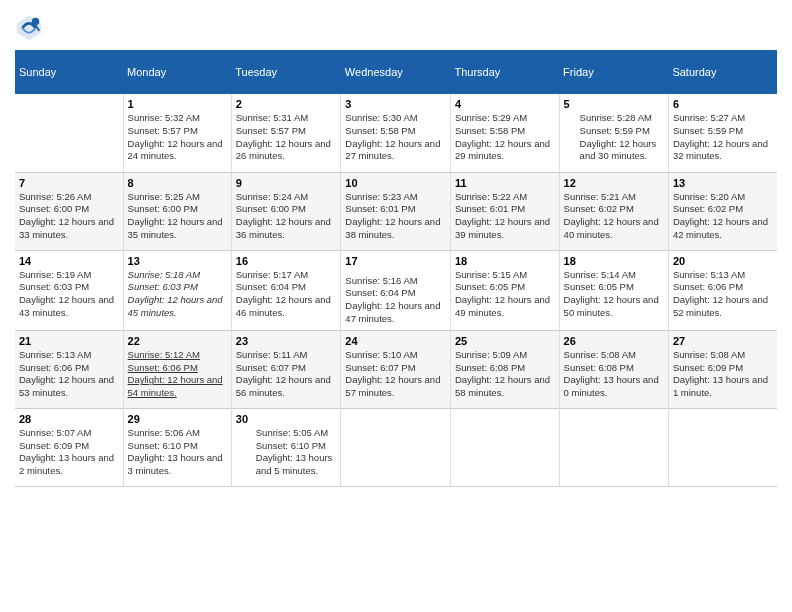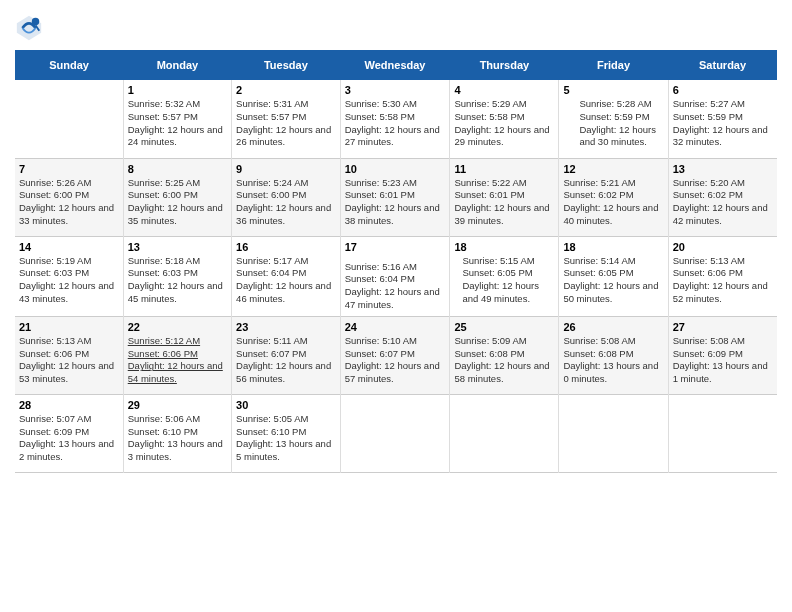--- a/index.html
+++ b/index.html
@@ -60,24 +60,24 @@
     table {
       width: 100%;
       border-collapse: collapse;
       font-size: 10px;
     }
     thead tr {
       background-color: #1a5fa8;
       color: white;
     }
     thead th {
-      padding: 9px 4px;
-      text-align: center;
+      padding: 16px 4px;
+      text-align: left;
       font-size: 11px;
-      font-weight: bold;
+      font-weight: normal;
     }
     tbody tr {
       border-bottom: 1px solid #ccc;
     }
     tbody tr:nth-child(odd) {
       background-color: #fff;
     }
     tbody tr:nth-child(even) {
       background-color: #f5f5f5;
     }
@@ -228,39 +228,39 @@
         </tr>
         <tr>
           <td>
             <span class="day-number">14</span>
             <div class="day-info" style="white-space: pre-line;">Sunrise: 5:19 AM
 Sunset: 6:03 PM
 Daylight: 12 hours and 43 minutes.</div>
           </td>
           <td>
             <span class="day-number">13</span>
-            <div class="day-info" style="white-space: pre-line;">Sunrise: 5:18 AM
+            <div class="day-info" style="white-space: pre-line; font-style: italic;">Sunrise: 5:18 AM
 Sunset: 6:03 PM
 Daylight: 12 hours and 45 minutes.</div>
           </td>
           <td>
             <span class="day-number">16</span>
             <div class="day-info" style="white-space: pre-line;">Sunrise: 5:17 AM
 Sunset: 6:04 PM
 Daylight: 12 hours and 46 minutes.</div>
           </td>
           <td>
             <span class="day-number">17</span>
             <div class="day-info" style="white-space: pre-line; margin-top: 8px;">Sunrise: 5:16 AM
 Sunset: 6:04 PM
 Daylight: 12 hours and 47 minutes.</div>
           </td>
           <td>
             <span class="day-number">18</span>
-            <div class="day-info" style="white-space: pre-line; margin-left: 8px;">Sunrise: 5:15 AM
+            <div class="day-info" style="white-space: pre-line;">Sunrise: 5:15 AM
 Sunset: 6:05 PM
 Daylight: 12 hours and 49 minutes.</div>
           </td>
           <td>
             <span class="day-number">18</span>
             <div class="day-info" style="white-space: pre-line;">Sunrise: 5:14 AM
 Sunset: 6:05 PM
 Daylight: 12 hours and 50 minutes.</div>
           </td>
           <td>
@@ -322,21 +322,21 @@
 Daylight: 13 hours and 2 minutes.</div>
           </td>
           <td>
             <span class="day-number">29</span>
             <div class="day-info" style="white-space: pre-line;">Sunrise: 5:06 AM
 Sunset: 6:10 PM
 Daylight: 13 hours and 3 minutes.</div>
           </td>
           <td>
             <span class="day-number">30</span>
-            <div class="day-info" style="white-space: pre-line;">Sunrise: 5:05 AM
+            <div class="day-info" style="white-space: pre-line; margin-left: 20px;">Sunrise: 5:05 AM
 Sunset: 6:10 PM
 Daylight: 13 hours and 5 minutes.</div>
           </td>
           <td class="empty-cell"></td>
           <td class="empty-cell"></td>
           <td class="empty-cell"></td>
           <td class="empty-cell"></td>
         </tr>
       </tbody>
   </table>

